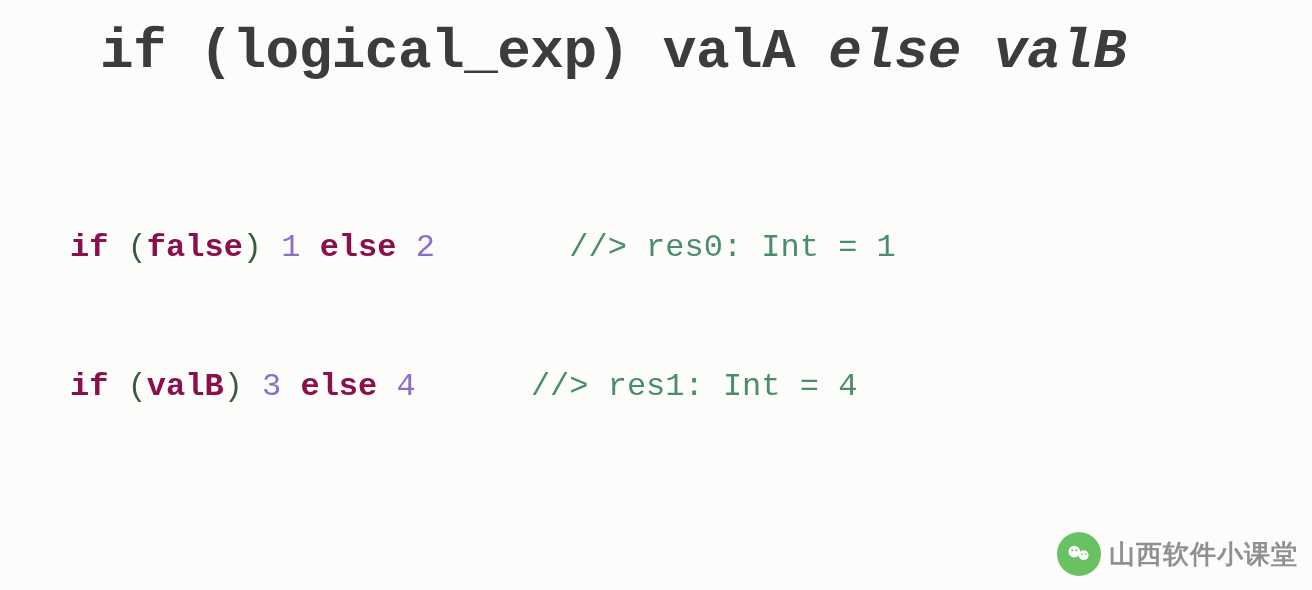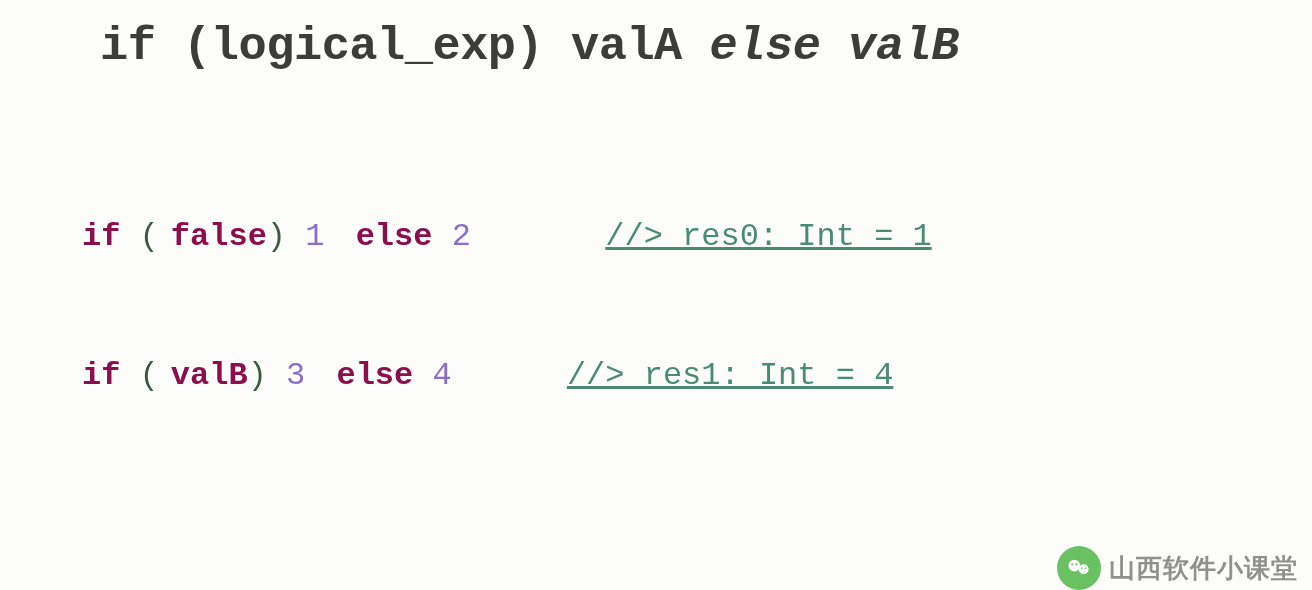--- a/index.html
+++ b/index.html
@@ -1,26 +1,26 @@
 <!DOCTYPE html>
 <html><head>
 <meta charset="utf-8">
 <style>
   * { margin: 0; padding: 0; box-sizing: border-box; }
   html, body { width: 1312px; height: 590px; background: #fcfcfb; font-family: Consolas, 'Courier New', monospace; overflow: hidden; position: relative; }
   .page { padding: 20px 70px 0 70px; }
-  .title { font-size: 47px; font-weight: bold; color: #3c3c3c; margin-left: 30px; margin-bottom: 48px; letter-spacing: -0.5px; }
+  .title { font-size: 56px; font-weight: bold; color: #3c3c3c; margin-left: 30px; margin-bottom: 48px; letter-spacing: -0.5px; }
   .title .ital { font-style: italic; }
   .code { font-size: 32px; line-height: 1.45; white-space: pre; }
-  .kw { color: #8a0f4c; font-weight: bold; margin-left: 12px; }
+  .kw { color: #8a0f4c; font-weight: bold; }
   .num { color: #8a6fc9; }
-  .cmt { color: #4a8c6f; text-decoration: underline; }
+  .cmt { color: #4a8c6f; }
   .par { color: #3a5b3f; }
   .line { position: relative; }
-  .watermark-wrap { position: absolute; right: 14px; bottom: 0; display: flex; align-items: center; gap: 8px; opacity: 0.9; }
+  .watermark-wrap { position: absolute; right: 14px; bottom: 14px; display: flex; align-items: center; gap: 8px; opacity: 0.9; }
   .wm-icon { width: 44px; height: 44px; border-radius: 50%; background: #3cb034; display: flex; align-items: center; justify-content: center; opacity: 0.85; }
   .wm-text { font-family: "Microsoft YaHei", sans-serif; font-size: 26px; font-weight: bold; color: #5e5e5e; opacity: 0.75; letter-spacing: 1px; }
 </style>
 </head>
 <body>
 
 <div class="page">
   <div class="title">
     <span>if (logical_exp) valA </span><span class="ital">else valB</span>
   </div>

